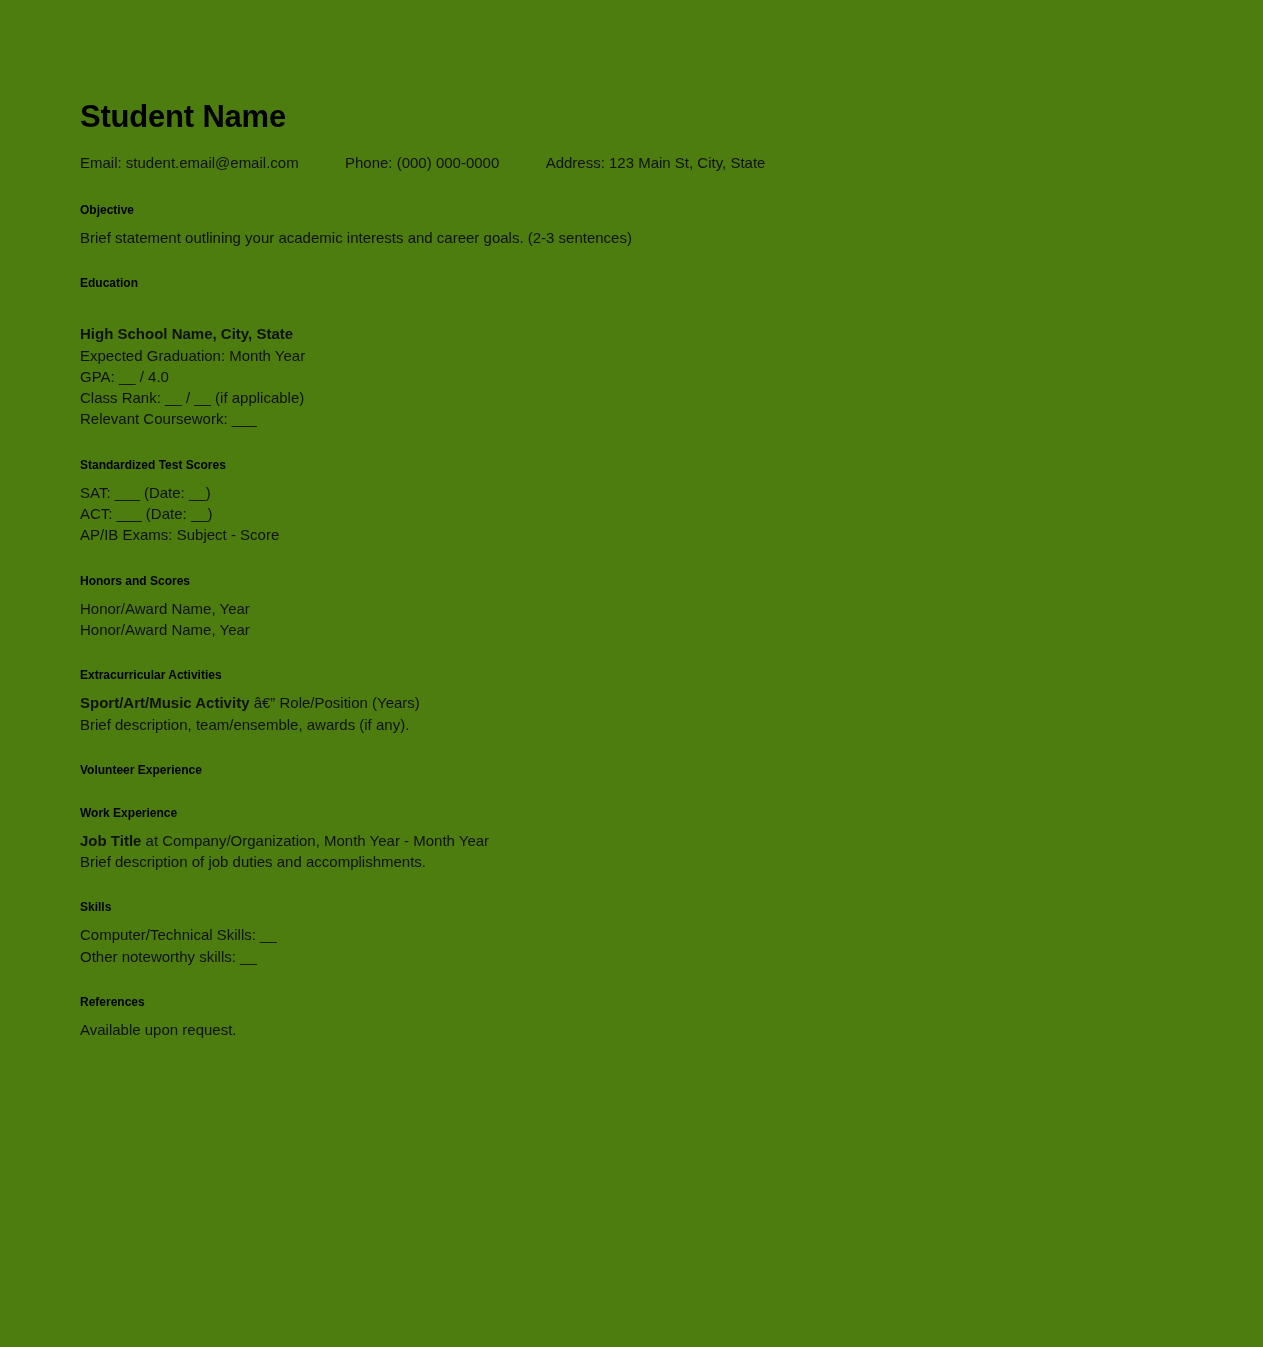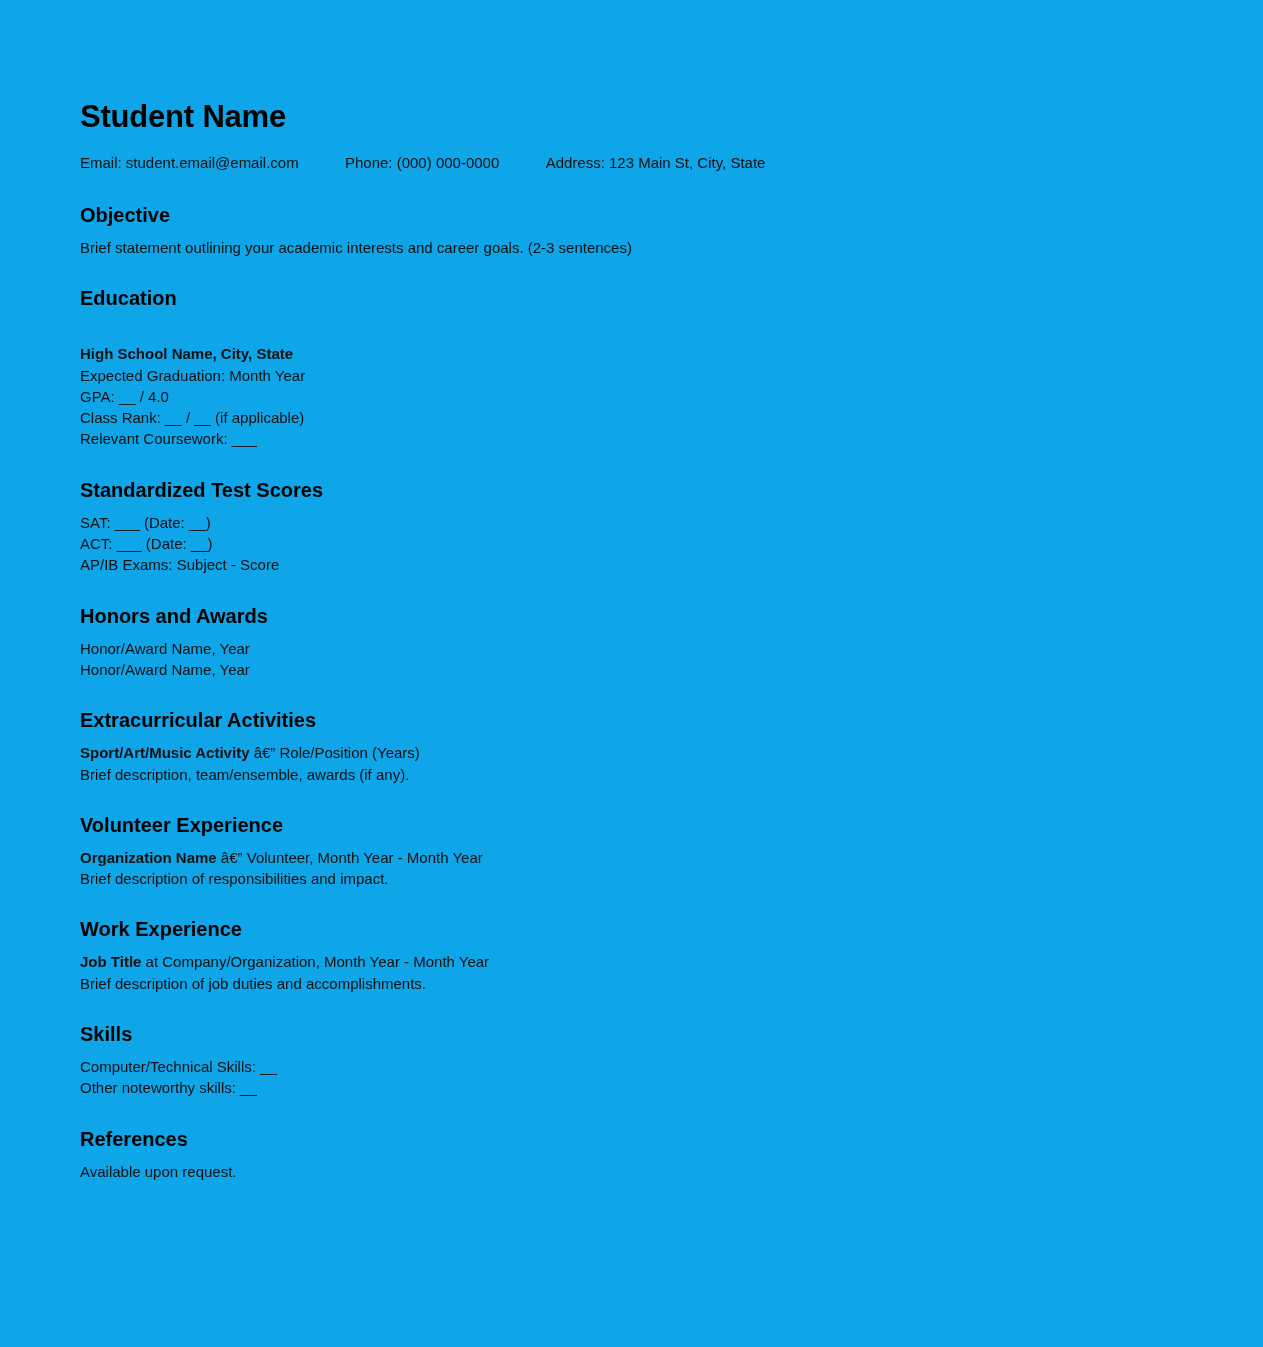--- a/index.html
+++ b/index.html
@@ -10,21 +10,21 @@
   }
   body {
     font-family: "Liberation Sans", sans-serif;
     color: #000000;
     -webkit-font-smoothing: antialiased;
   }
   .page {
     position: relative;
     width: 1263px;
     min-height: 1347px;
-    background: #0ea5e9;
+    background: #4d7c0f;
     box-sizing: border-box;
     padding: 100px 80px 100px 80px;
     overflow: hidden;
   }
   .resume {
     width: 760px;
   }
 
   
   .name {
@@ -51,21 +51,21 @@
   }
 
   
   .section {
     margin: 0 0 28px 0;
   }
   .section:last-child {
     margin-bottom: 0;
   }
   .section-title {
-    font-size: 20px;
+    font-size: 12px;
     font-weight: bold;
     line-height: 1.25;
     margin: 0 0 9px 0;
     color: #000;
   }
   .body-line {
     font-size: 15px;
     line-height: 1.42;
     margin: 0;
     color: #111;
@@ -116,45 +116,39 @@
     </section>
 
     <section class="section">
       <h2 class="section-title">Standardized Test Scores</h2>
       <p class="body-line">SAT: ___ (Date: __)</p>
       <p class="body-line">ACT: ___ (Date: __)</p>
       <p class="body-line">AP/IB Exams: Subject - Score</p>
     </section>
 
     <section class="section">
-      <h2 class="section-title">Honors and Awards</h2>
+      <h2 class="section-title">Honors and Scores</h2>
       <p class="body-line">Honor/Award Name, Year</p>
       <p class="body-line">Honor/Award Name, Year</p>
     </section>
 
     <section class="section">
       <h2 class="section-title">Extracurricular Activities</h2>
 
 
       <div class="entry">
         <p class="body-line">
           <span class="lead">Sport/Art/Music Activity</span><span> â€” Role/Position (Years)</span>
         </p>
         <p class="body-line">Brief description, team/ensemble, awards (if any).</p>
       </div>
     </section>
 
     <section class="section">
       <h2 class="section-title">Volunteer Experience</h2>
-      <div class="entry">
-        <p class="body-line">
-          <span class="lead">Organization Name</span><span> â€” Volunteer, Month Year - Month Year</span>
-        </p>
-        <p class="body-line">Brief description of responsibilities and impact.</p>
-      </div>
     </section>
 
     <section class="section">
       <h2 class="section-title">Work Experience</h2>
       <div class="entry">
         <p class="body-line">
           <span class="lead">Job Title</span><span> at Company/Organization, Month Year - Month Year</span>
         </p>
         <p class="body-line">Brief description of job duties and accomplishments.</p>
       </div>

